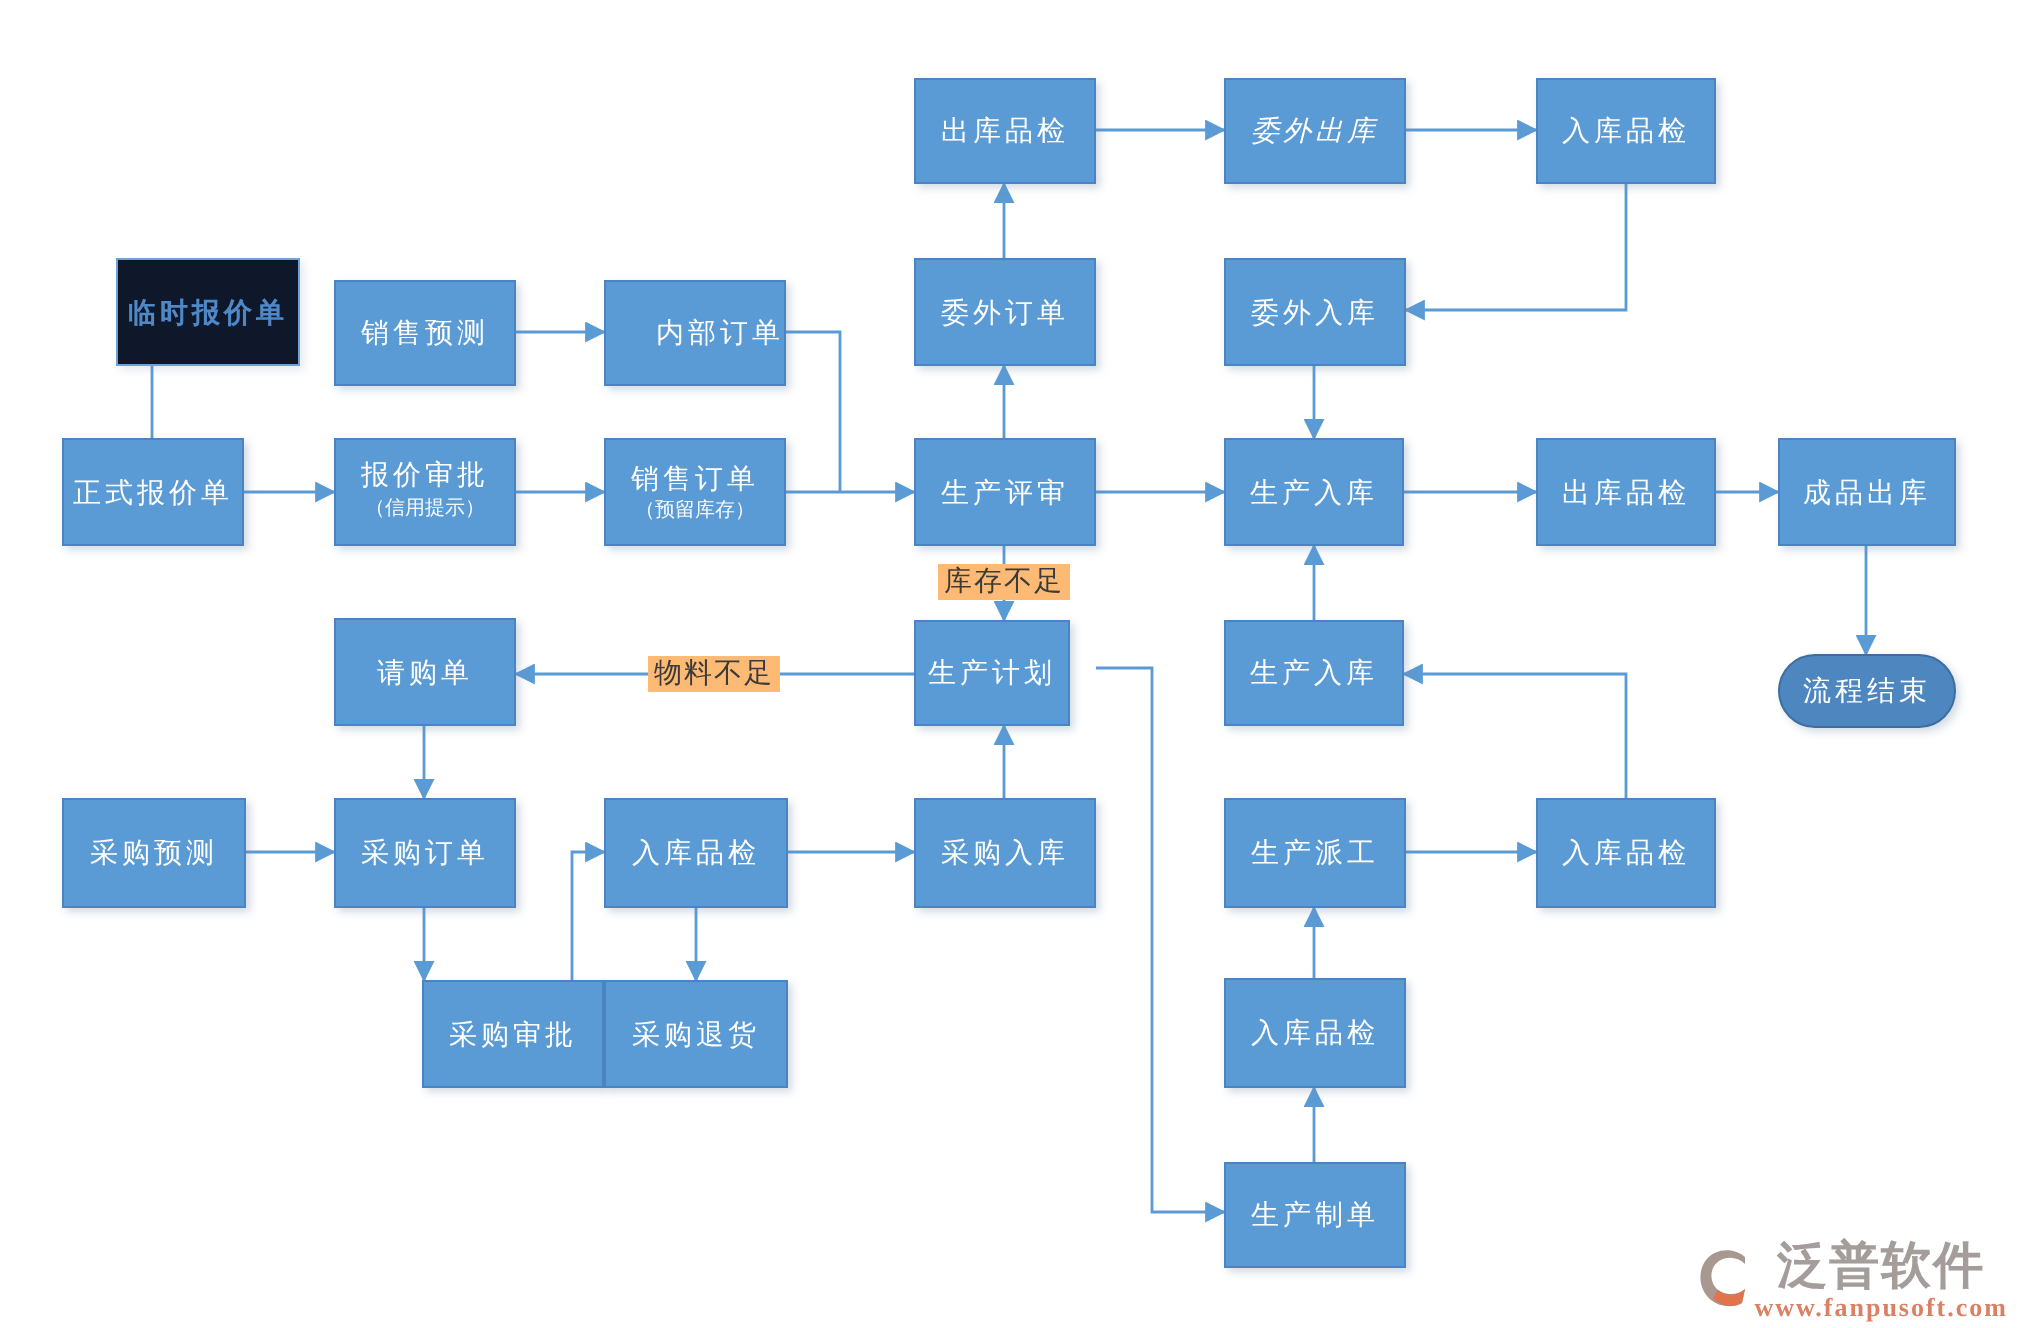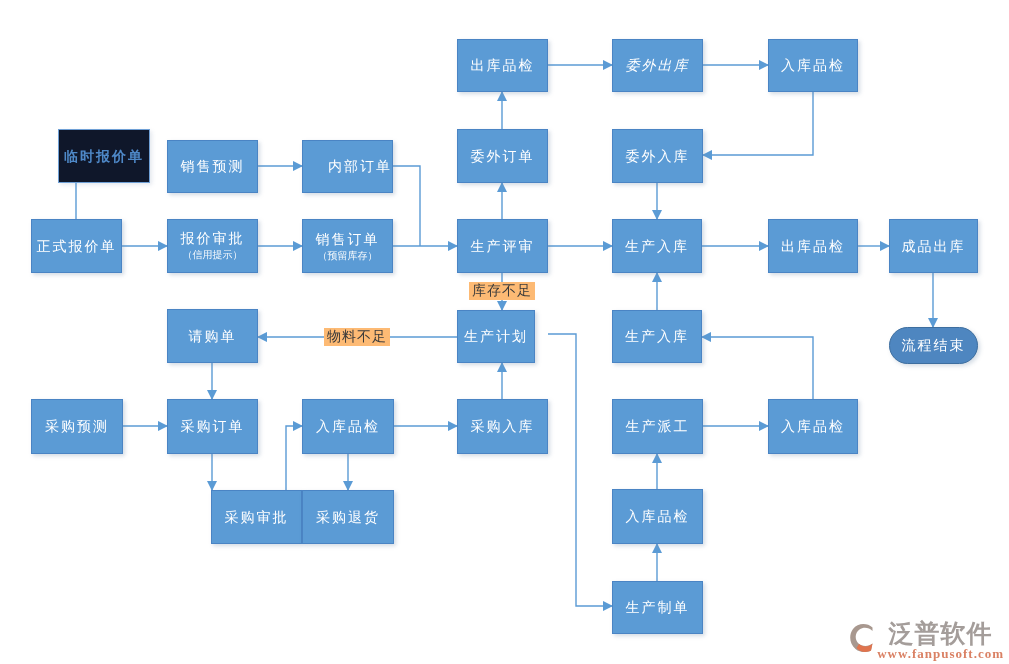--- a/index.html
+++ b/index.html
@@ -13,21 +13,21 @@
   .node .label{font-size:14px;letter-spacing:2px;line-height:1.15;white-space:nowrap;}
   .node .sub{font-size:10px;letter-spacing:0;line-height:1;white-space:nowrap;opacity:.95;}
   .node.rect{background:var(--node-fill);border:1px solid var(--node-border);color:var(--node-text);}
   .node.start{background:#0f172a;border:1.5px solid var(--start-border);color:var(--start-text);
               box-shadow:2px 2px 4px rgba(110,135,165,.18);font-weight:bold;margin-left:28px;}
   .node.end{background:var(--end-fill);border:1.5px solid var(--end-border);color:var(--node-text);
             border-radius:19px;}
   .edge-label{position:absolute;transform:translate(-50%,-50%);background:#fdba74;
               color:var(--edge-label-color);font-size:14px;letter-spacing:1px;
               padding:0 3px;white-space:nowrap;}
-  .watermark{position:absolute;right:5px;bottom:3px;display:flex;align-items:center;gap:1px;}
+  .watermark{position:absolute;right:5px;bottom:3px;display:flex;align-items:flex-end;gap:1px;}
   .wm-text{display:flex;flex-direction:column;align-items:center;}
   .wm-brand{font-size:25px;font-weight:bold;color:#a49d9a;letter-spacing:1px;line-height:1.05;}
   .wm-url{font-family:"Liberation Serif",serif;font-size:13px;font-weight:bold;
           color:#da8164;letter-spacing:1px;line-height:1.1;}
 </style>
 </head>
 <body>
 
 <div class="canvas">
   <svg id="edge-layer" viewBox="0 0 1009 664">

